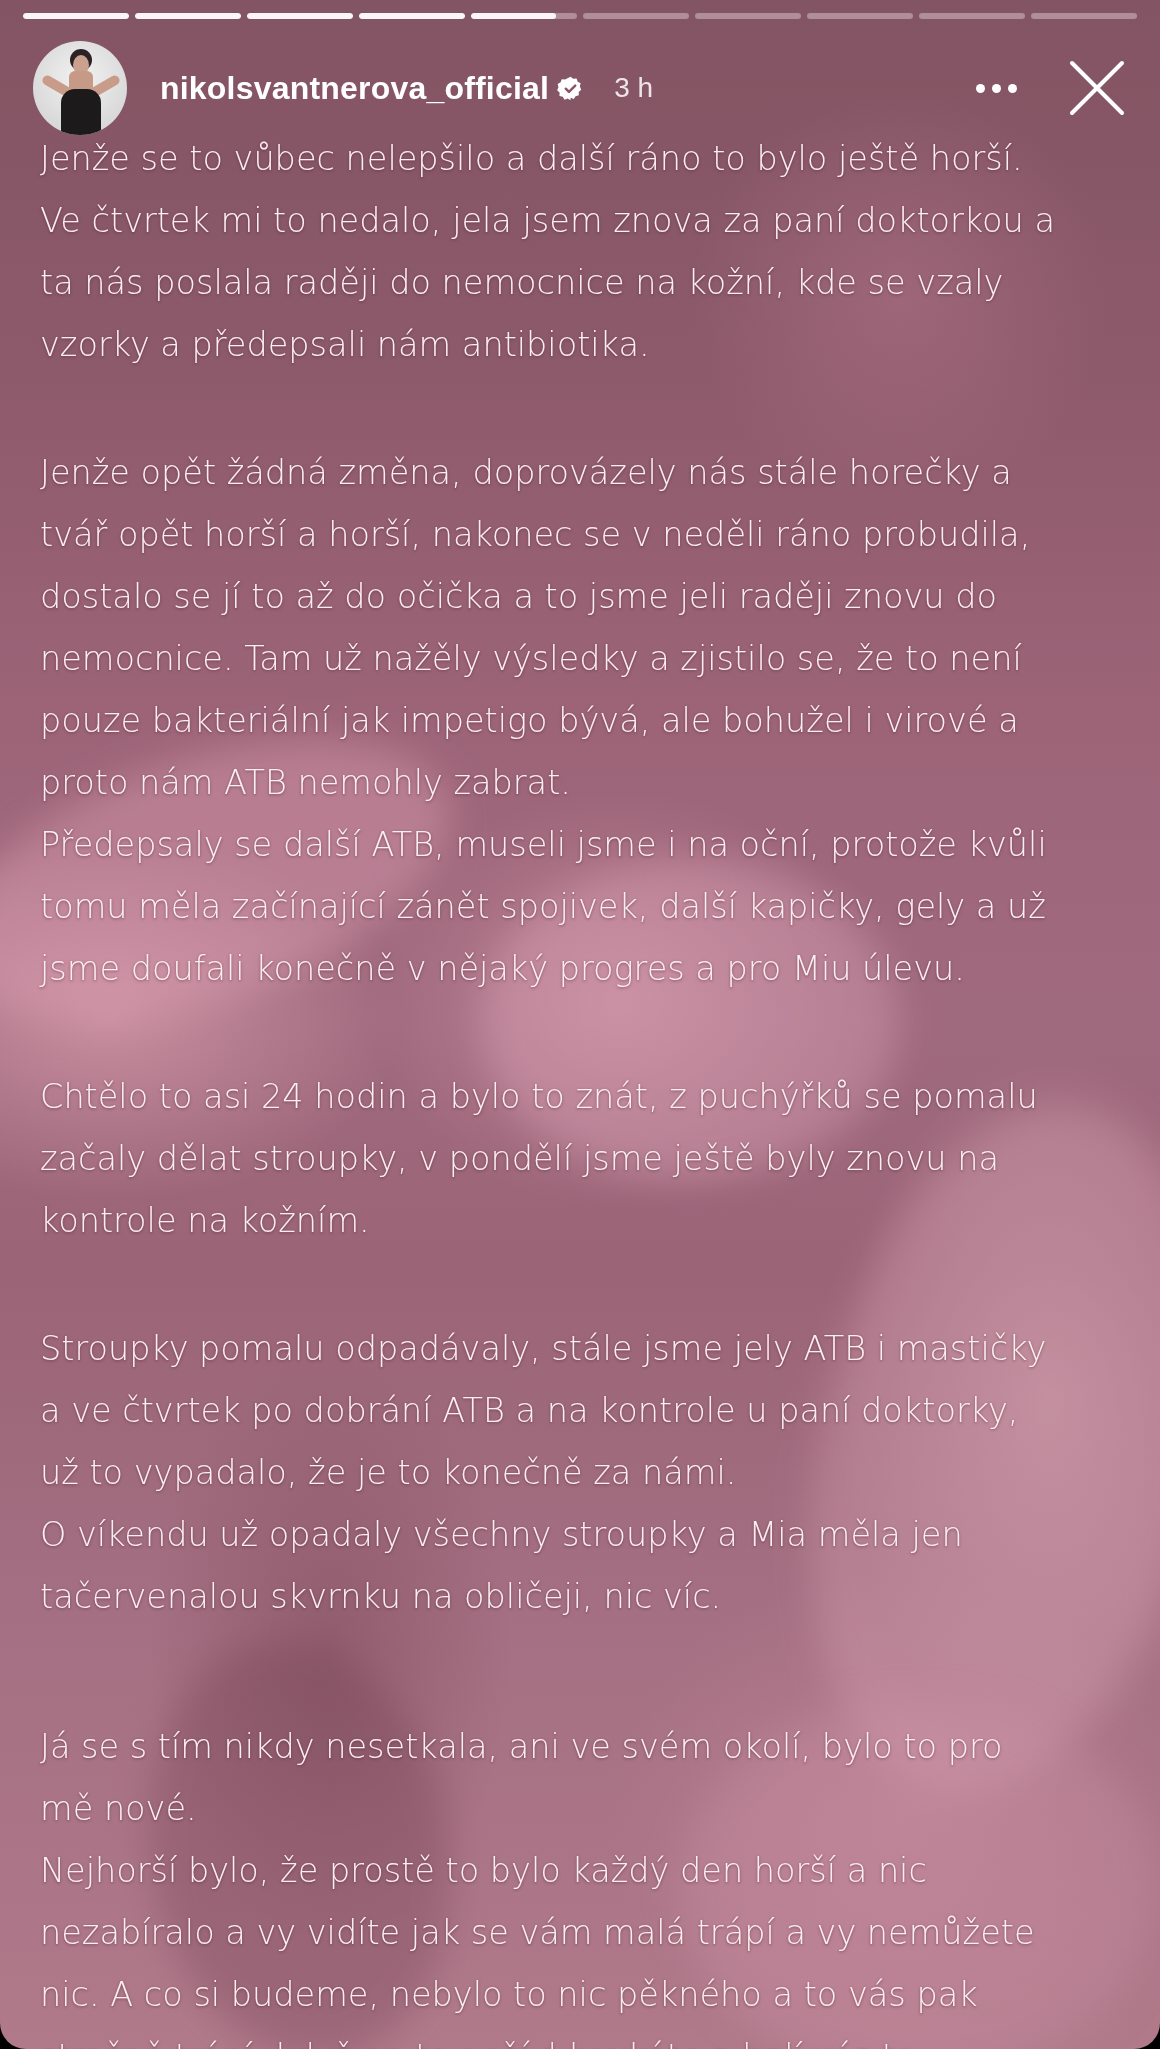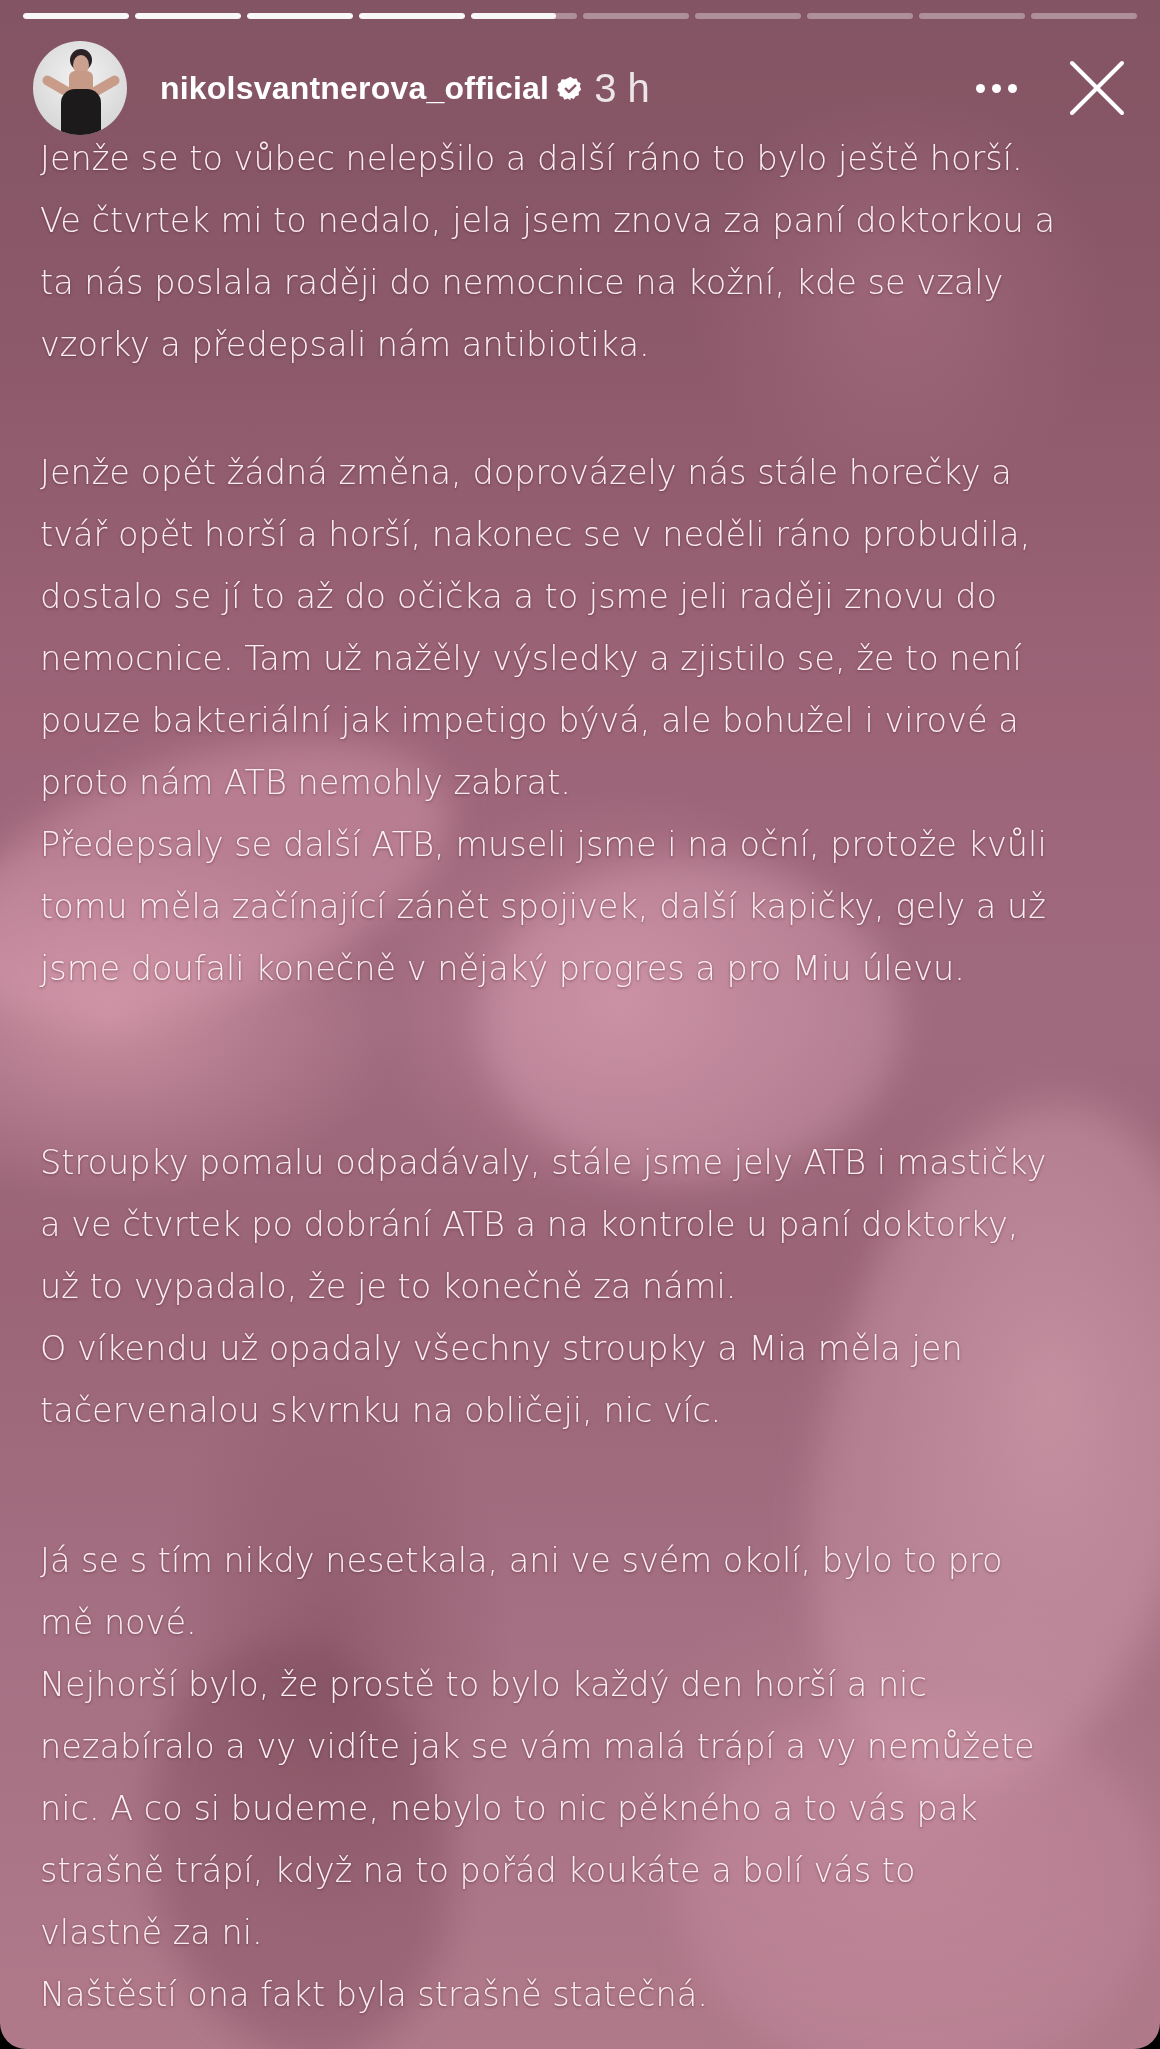--- a/index.html
+++ b/index.html
@@ -97,23 +97,23 @@
     letter-spacing: 0.2px;
   }
   .verified {
     margin-left: 8px;
     width: 27px; height: 27px;
     display: inline-flex;
     align-items: center;
     justify-content: center;
   }
   .time {
-    margin-left: 10px;
+    margin-left: 30px;
     color: rgba(255,255,255,0.85);
-    font-size: 40px;
+    font-size: 28px;
   }
   .spacer { flex: 1; }
   .more-btn {
     width: 60px; height: 60px;
     display: flex; align-items: center; justify-content: center;
     gap: 7px;
     margin-right: 38px;
   }
   .more-btn span {
     width: 9px; height: 9px; border-radius: 50%; background: #fff; display: block;
@@ -223,20 +223,23 @@
     <p class="para">Jenže opět žádná změna, doprovázely nás stále horečky a
 tvář opět horší a horší, nakonec se v neděli ráno probudila,
 dostalo se jí to až do očička a to jsme jeli raději znovu do
 nemocnice. Tam už nažěly výsledky a zjistilo se, že to není
 pouze bakteriální jak impetigo bývá, ale bohužel i virové a
 proto nám ATB nemohly zabrat.
 Předepsaly se další ATB, museli jsme i na oční, protože kvůli
 tomu měla začínající zánět spojivek, další kapičky, gely a už
 jsme doufali konečně v nějaký progres a pro Miu úlevu.</p>
     <div class="gap-2"></div>
+    <p class="para">Chtělo to asi 24 hodin a bylo to znát, z puchýřků se pomalu
+začaly dělat stroupky, v pondělí jsme ještě byly znovu na
+kontrole na kožním.</p>
     <div class="gap-2"></div>
     <p class="para">Stroupky pomalu odpadávaly, stále jsme jely ATB i mastičky
 a ve čtvrtek po dobrání ATB a na kontrole u paní doktorky,
 už to vypadalo, že je to konečně za námi.
 O víkendu už opadaly všechny stroupky a Mia měla jen
 tačervenalou skvrnku na obličeji, nic víc.</p>
     <div class="gap-2" style="height:88px"></div>
     <p class="para">Já se s tím nikdy nesetkala, ani ve svém okolí, bylo to pro
 mě nové.
 Nejhorší bylo, že prostě to bylo každý den horší a nic

